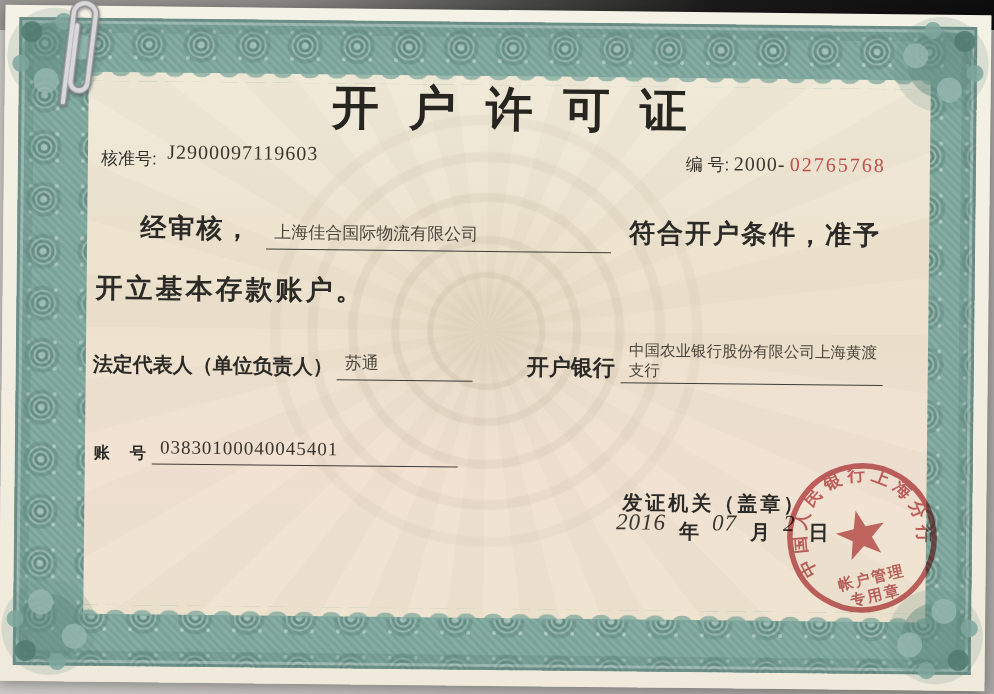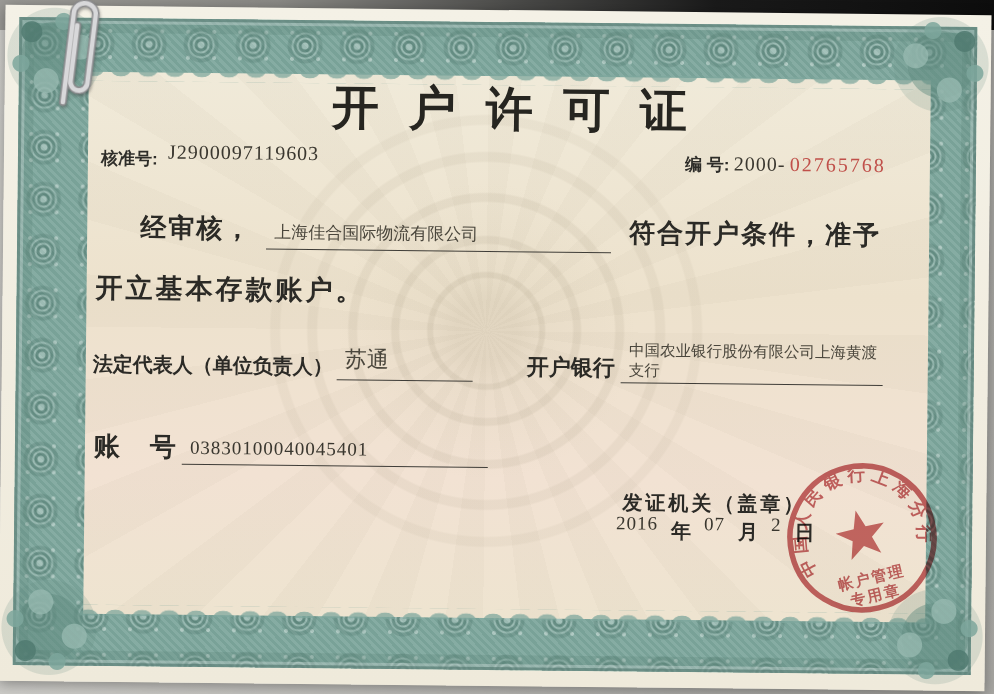--- a/index.html
+++ b/index.html
@@ -51,47 +51,47 @@
         rgba(164,152,128,0) 96px 128px, rgba(164,152,128,.13) 130px 137px,
         rgba(164,152,128,0) 139px 168px, rgba(164,152,128,.11) 170px 178px,
         rgba(164,152,128,0) 180px 205px, rgba(164,152,128,.09) 207px 215px, rgba(164,152,128,0) 217px),
       repeating-conic-gradient(from 0deg at 400px 255px, rgba(160,148,124,.05) 0deg 7.5deg, rgba(160,148,124,0) 7.5deg 15deg),
       radial-gradient(circle at 400px 255px, rgba(170,158,132,.18) 0 30px, rgba(170,158,132,.07) 60px, transparent 150px);}
   
   .inner .row{position:absolute;z-index:2;}
   .title{top:2px;left:0;right:0;text-align:center;}
   .title-inner{display:inline-block;margin-right:-30px;font-size:47px;font-weight:800;
     letter-spacing:30px;color:#262520;font-family:"Liberation Serif",serif;}
-  .lbl{font-size:17px;font-weight:700;color:#2e2d29;}
+  .lbl{font-size:17px;font-weight:400;color:#2e2d29;}
   .val{font-family:"Liberation Serif",serif;font-size:20px;color:#3a372f;letter-spacing:1px;}
   .raised{display:inline-block;transform:translateY(-6px);margin-left:6px;}
   .red{color:#c0504a;letter-spacing:2px;}
   .meta{top:74px;left:13px;right:44px;display:flex;justify-content:space-between;align-items:baseline;}
   .big{font-size:26px;font-weight:700;color:#2b2a26;letter-spacing:2px;}
   .review{top:138px;left:53px;display:flex;align-items:baseline;}
   .u{display:inline-block;border-bottom:1.6px solid #3f3d38;padding:0 6px 5px 8px;box-sizing:border-box;}
   .company{width:345px;margin-left:14px;}
   .company .script{font-size:17px;}
   .script{font-family:"Liberation Serif",serif;color:#4a463c;}
   .review .big.suffix{margin-left:18px;}
   .line2{top:198px;left:9px;letter-spacing:3px;font-size:27px;}
   .reps{top:256px;left:7px;display:flex;align-items:flex-end;height:50px;}
   .mid{font-size:20px;font-weight:700;color:#2b2a26;}
   .rep{width:136px;margin-left:4px;}
-  .rep .script{font-size:22px;}
+  .rep .script{font-size:17px;}
   .bank-lbl{margin-left:54px;font-size:22px;}
   .bank{width:262px;margin-left:6px;padding-bottom:2px;}
   .bank .script{display:block;font-size:15.5px;line-height:20px;}
   .acct{top:360px;left:9px;display:flex;align-items:flex-end;height:32px;}
-  .acct .mid{font-size:26px;letter-spacing:2px;}
+  .acct .mid{font-size:16px;letter-spacing:2px;}
   .accountline{width:306px;margin-left:4px;}
   .acct-val{font-size:19px;}
   .issuer{top:412px;left:538px;font-size:20px;font-weight:700;letter-spacing:3px;color:#2b2a26;}
   .date-line{top:440px;left:532px;display:flex;align-items:baseline;gap:13px;}
-  .date-line .val{display:inline-block;transform:translateY(-8px);font-size:19px;}
+  .date-line .val{display:inline-block;transform:translateY(-8px);font-size:23px;font-style:italic;}
   .date-line .mid{letter-spacing:0;}
   
   .seal{position:absolute;left:782px;top:444px;width:160px;height:160px;z-index:6;
     transform:rotate(-14deg);opacity:.9;mix-blend-mode:multiply;}
   
   .clip{position:absolute;left:52px;top:-6px;width:58px;height:118px;z-index:9;
     transform:rotate(7deg);filter:drop-shadow(1px 2px 1.5px rgba(60,60,60,.45));}
 </style>
 </head>
 <body>

